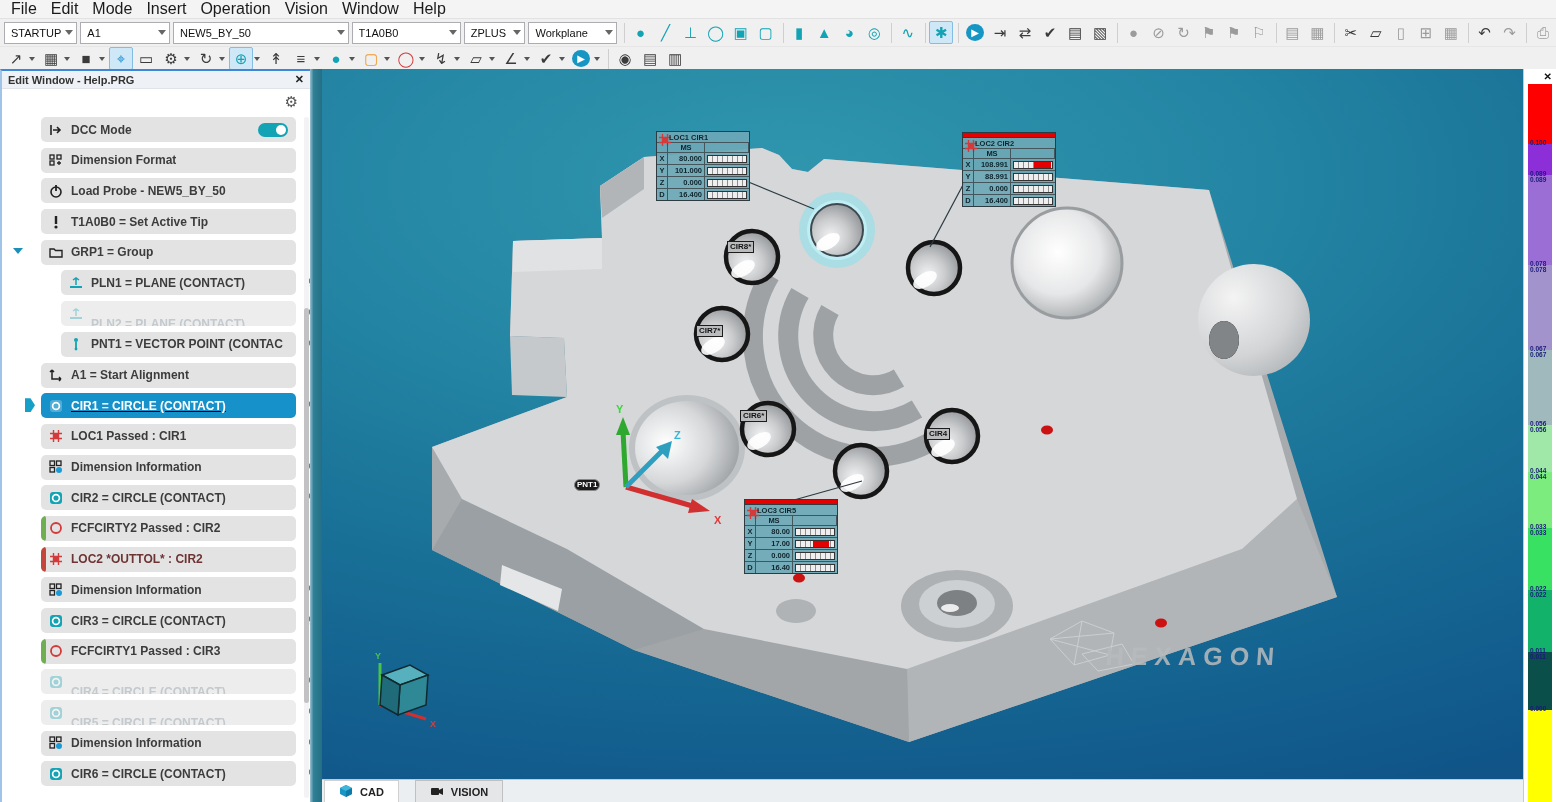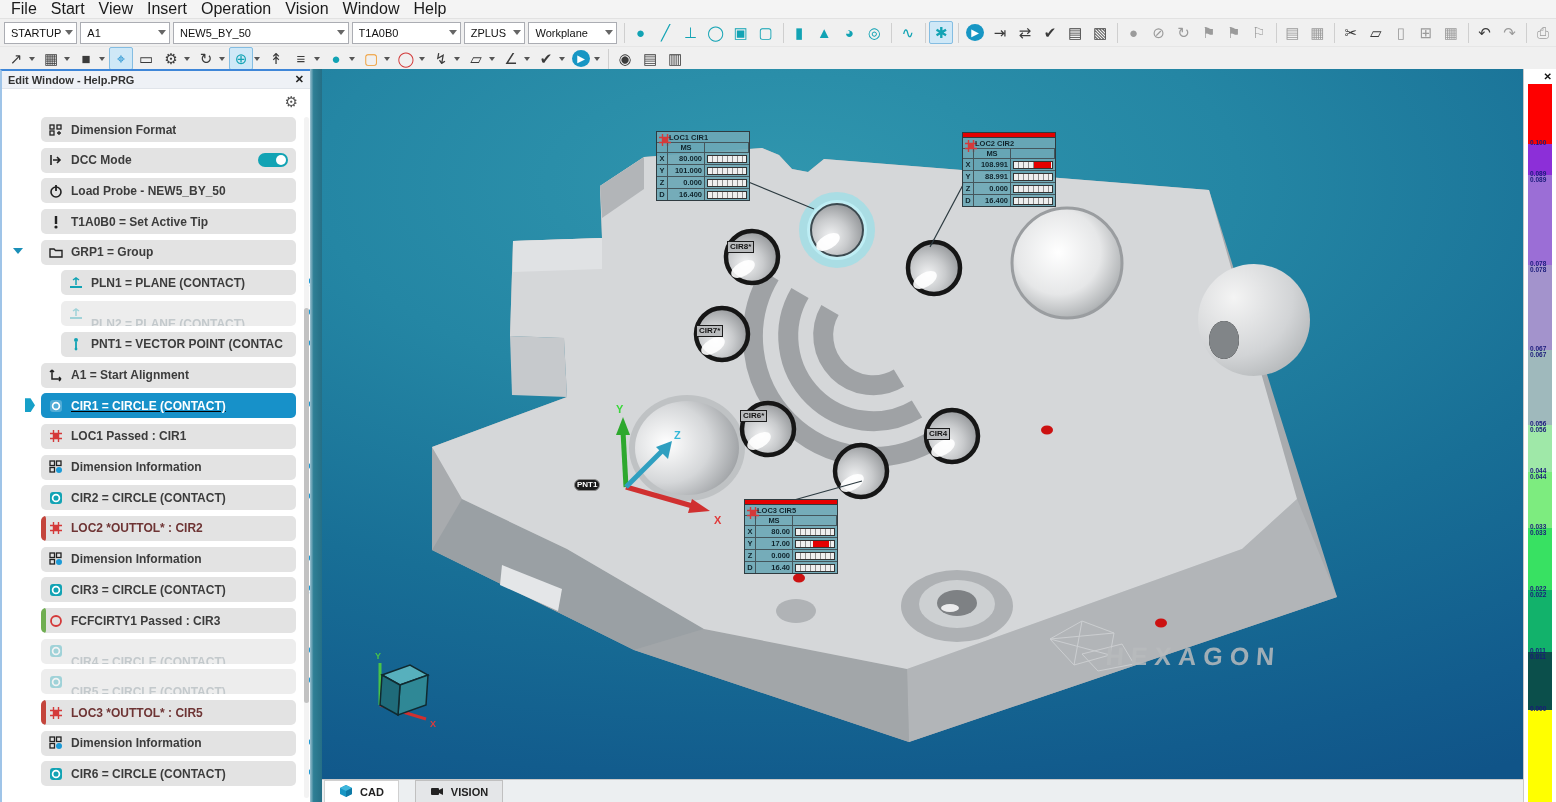--- a/index.html
+++ b/index.html
@@ -88,22 +88,22 @@
   .scale-x{position:absolute;top:2px;right:4px;font-size:10px;font-weight:700;color:#111;}
   .bands{position:absolute;top:15px;left:4px;width:24px;bottom:0;}
   .band{width:100%;}
   .blab{position:absolute;left:2px;font-size:6.5px;font-weight:700;color:#1a1a7a;line-height:6.5px;white-space:nowrap;}
 </style>
 </head>
 <body>
 
 <div class="menubar">
     <span class="menu-item">File</span>
-    <span class="menu-item">Start</span>
-    <span class="menu-item">View</span>
+    <span class="menu-item">Edit</span>
+    <span class="menu-item">Mode</span>
     <span class="menu-item">Insert</span>
     <span class="menu-item">Operation</span>
     <span class="menu-item">Vision</span>
     <span class="menu-item">Window</span>
     <span class="menu-item">Help</span>
   </div>
 
 <div class="toolbar1">
     <div class="combo" style="width: 88px;">
       <span class="cv">STARTUP</span>
@@ -440,47 +440,47 @@
     <div class="ew-title">
       <span class="t">Edit Window - Help.PRG</span>
       <span class="x">✕</span>
     </div>
     <div class="ew-gear">⚙</div>
     <div class="ew-list">
         <div class="ew-row">
           <div class="ew-item">
             <span class="eicon">
               <svg xmlns="http://www.w3.org/2000/svg" width="14" height="14" viewBox="0 0 14 14">
+                <path d="M2 2v10M4 7h7M8 4l3 3-3 3" stroke="#222" stroke-width="1.6" fill="none"></path>
+              </svg>
+            </span>
+            <span class="lbl">DCC Mode</span>
+            <span class="spacer"></span>
+            <span class="toggle"></span>
+          </div>
+        </div>
+        <div class="ew-row">
+          <div class="ew-item">
+            <span class="eicon">
+              <svg xmlns="http://www.w3.org/2000/svg" width="14" height="14" viewBox="0 0 14 14">
                 <g stroke="#222" stroke-width="1.3" fill="none">
                   <rect x="1" y="2" width="4" height="4"></rect>
                   <rect x="8" y="2" width="4" height="4"></rect>
                   <rect x="1" y="8" width="4" height="4"></rect>
                   <path d="M8 10h4M10 8v4"></path>
                 </g>
               </svg>
             </span>
             <span class="lbl">Dimension Format</span>
           </div>
         </div>
         <div class="ew-row">
           <div class="ew-item">
             <span class="eicon">
               <svg xmlns="http://www.w3.org/2000/svg" width="14" height="14" viewBox="0 0 14 14">
-                <path d="M2 2v10M4 7h7M8 4l3 3-3 3" stroke="#222" stroke-width="1.6" fill="none"></path>
-              </svg>
-            </span>
-            <span class="lbl">DCC Mode</span>
-            <span class="spacer"></span>
-            <span class="toggle"></span>
-          </div>
-        </div>
-        <div class="ew-row">
-          <div class="ew-item">
-            <span class="eicon">
-              <svg xmlns="http://www.w3.org/2000/svg" width="14" height="14" viewBox="0 0 14 14">
                 <circle cx="7" cy="8" r="5" stroke="#222" stroke-width="1.6" fill="none"></circle>
                 <path d="M7 1v6" stroke="#222" stroke-width="1.8"></path>
               </svg>
             </span>
             <span class="lbl">Load Probe - NEW5_BY_50</span>
           </div>
         </div>
         <div class="ew-row">
           <div class="ew-item">
             <span class="eicon">
@@ -619,20 +619,31 @@
                 <circle cx="7" cy="7" r="3.4" stroke="#fff" stroke-width="1.7" fill="none"></circle>
               </svg>
             </span>
             <span class="lbl">CIR2 = CIRCLE (CONTACT)</span>
           </div>
           <span class="eyeslot"><svg xmlns="http://www.w3.org/2000/svg" width="18" height="14" viewBox="0 0 18 14">
               <ellipse cx="9" cy="7" rx="7.5" ry="4.6" stroke="#1c9ad6" stroke-width="1.5" fill="none"></ellipse>
               <circle cx="9" cy="7" r="2.2" fill="#1c9ad6"></circle>
             </svg></span>
         </div>
+        <div class="ew-row">
+          <div class="ew-item">
+            <span class="bar green"></span>
+            <span class="eicon">
+              <svg xmlns="http://www.w3.org/2000/svg" width="14" height="14" viewBox="0 0 14 14">
+                <circle cx="7" cy="7" r="5" stroke="#d43a3a" stroke-width="1.8" fill="none"></circle>
+              </svg>
+            </span>
+            <span class="lbl">FCFCIRTY2 Passed : CIR2</span>
+          </div>
+        </div>
         <div class="ew-row tone-red">
           <div class="ew-item">
             <span class="bar red"></span>
             <span class="eicon">
               <svg xmlns="http://www.w3.org/2000/svg" width="14" height="14" viewBox="0 0 14 14">
                 <g stroke="#d43a3a" stroke-width="1.4" fill="none">
                   <path d="M4.5 1v12M9.5 1v12M1 4.5h12M1 9.5h12"></path>
                   <rect x="4.5" y="4.5" width="5" height="5" fill="#d43a3a" stroke="none"></rect>
                 </g>
               </svg>
@@ -708,34 +719,20 @@
                 <rect x="1" y="1" width="12" height="12" rx="3" fill="#12a3b4"></rect>
                 <circle cx="7" cy="7" r="3.4" stroke="#fff" stroke-width="1.7" fill="none"></circle>
               </svg>
             </span>
             <span class="lbl">CIR5 = CIRCLE (CONTACT)</span>
           </div>
           <span class="eyeslot"><svg xmlns="http://www.w3.org/2000/svg" width="18" height="14" viewBox="0 0 18 14">
               <ellipse cx="9" cy="7" rx="7.5" ry="4.6" stroke="#1c9ad6" stroke-width="1.5" fill="none"></ellipse>
               <circle cx="9" cy="7" r="2.2" fill="#1c9ad6"></circle>
             </svg></span>
-        </div>
-        <div class="ew-row tone-red">
-          <div class="ew-item">
-            <span class="bar red"></span>
-            <span class="eicon">
-              <svg xmlns="http://www.w3.org/2000/svg" width="14" height="14" viewBox="0 0 14 14">
-                <g stroke="#d43a3a" stroke-width="1.4" fill="none">
-                  <path d="M4.5 1v12M9.5 1v12M1 4.5h12M1 9.5h12"></path>
-                  <rect x="4.5" y="4.5" width="5" height="5" fill="#d43a3a" stroke="none"></rect>
-                </g>
-              </svg>
-            </span>
-            <span class="lbl">LOC3 *OUTTOL* : CIR5</span>
-          </div>
         </div>
         <div class="ew-row">
           <div class="ew-item">
             <span class="eicon">
               <svg xmlns="http://www.w3.org/2000/svg" width="14" height="14" viewBox="0 0 14 14">
                 <g stroke="#222" stroke-width="1.3" fill="none">
                   <rect x="1" y="1" width="4.5" height="4.5"></rect>
                   <rect x="7.5" y="1" width="4.5" height="4.5"></rect>
                   <rect x="1" y="7.5" width="4.5" height="4.5"></rect>
                 </g>

